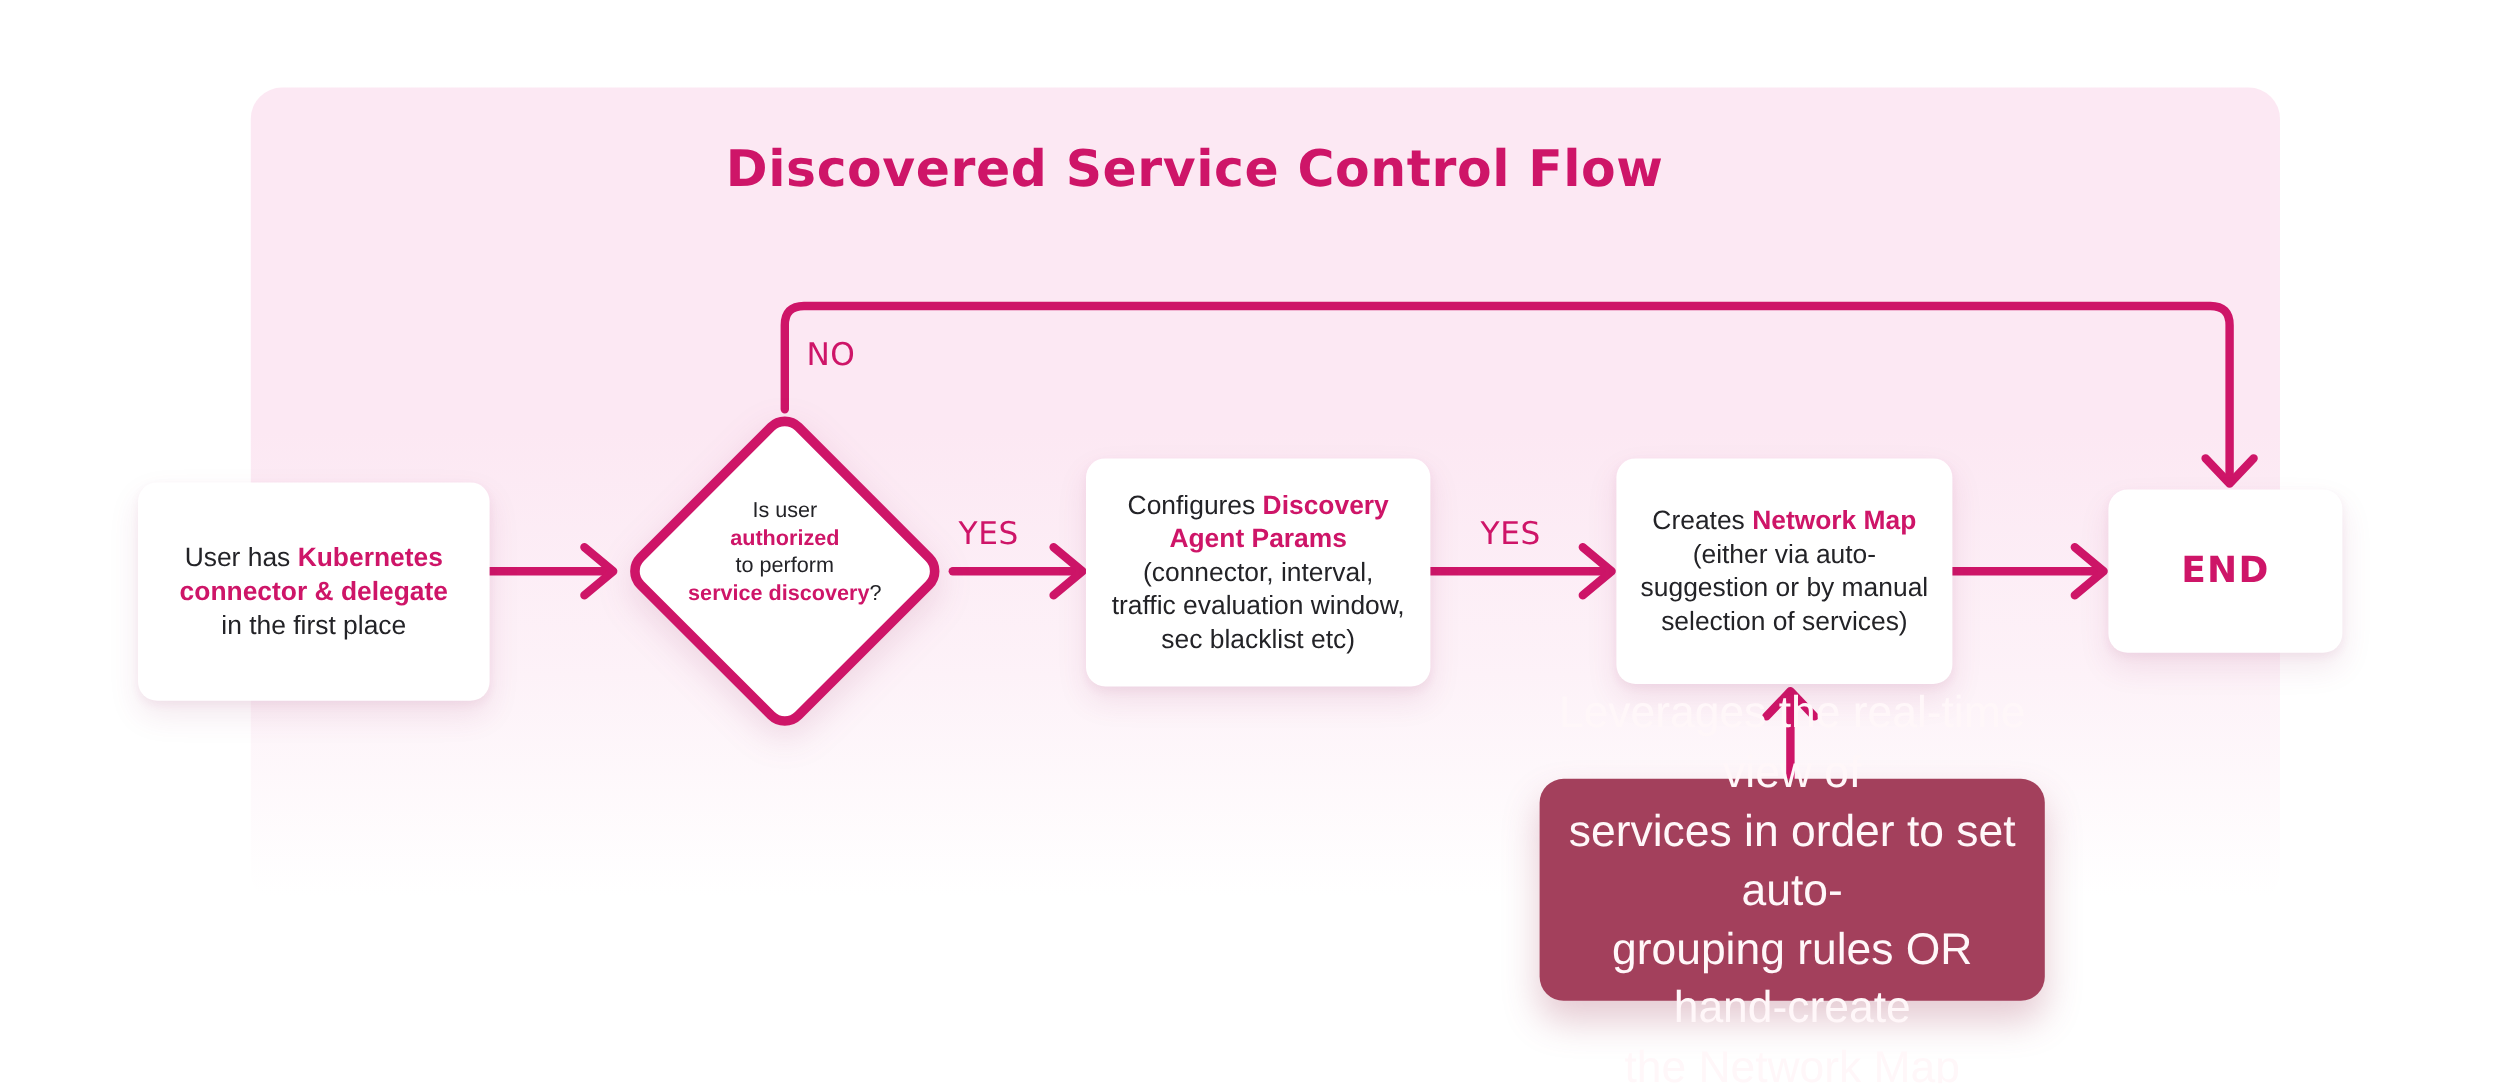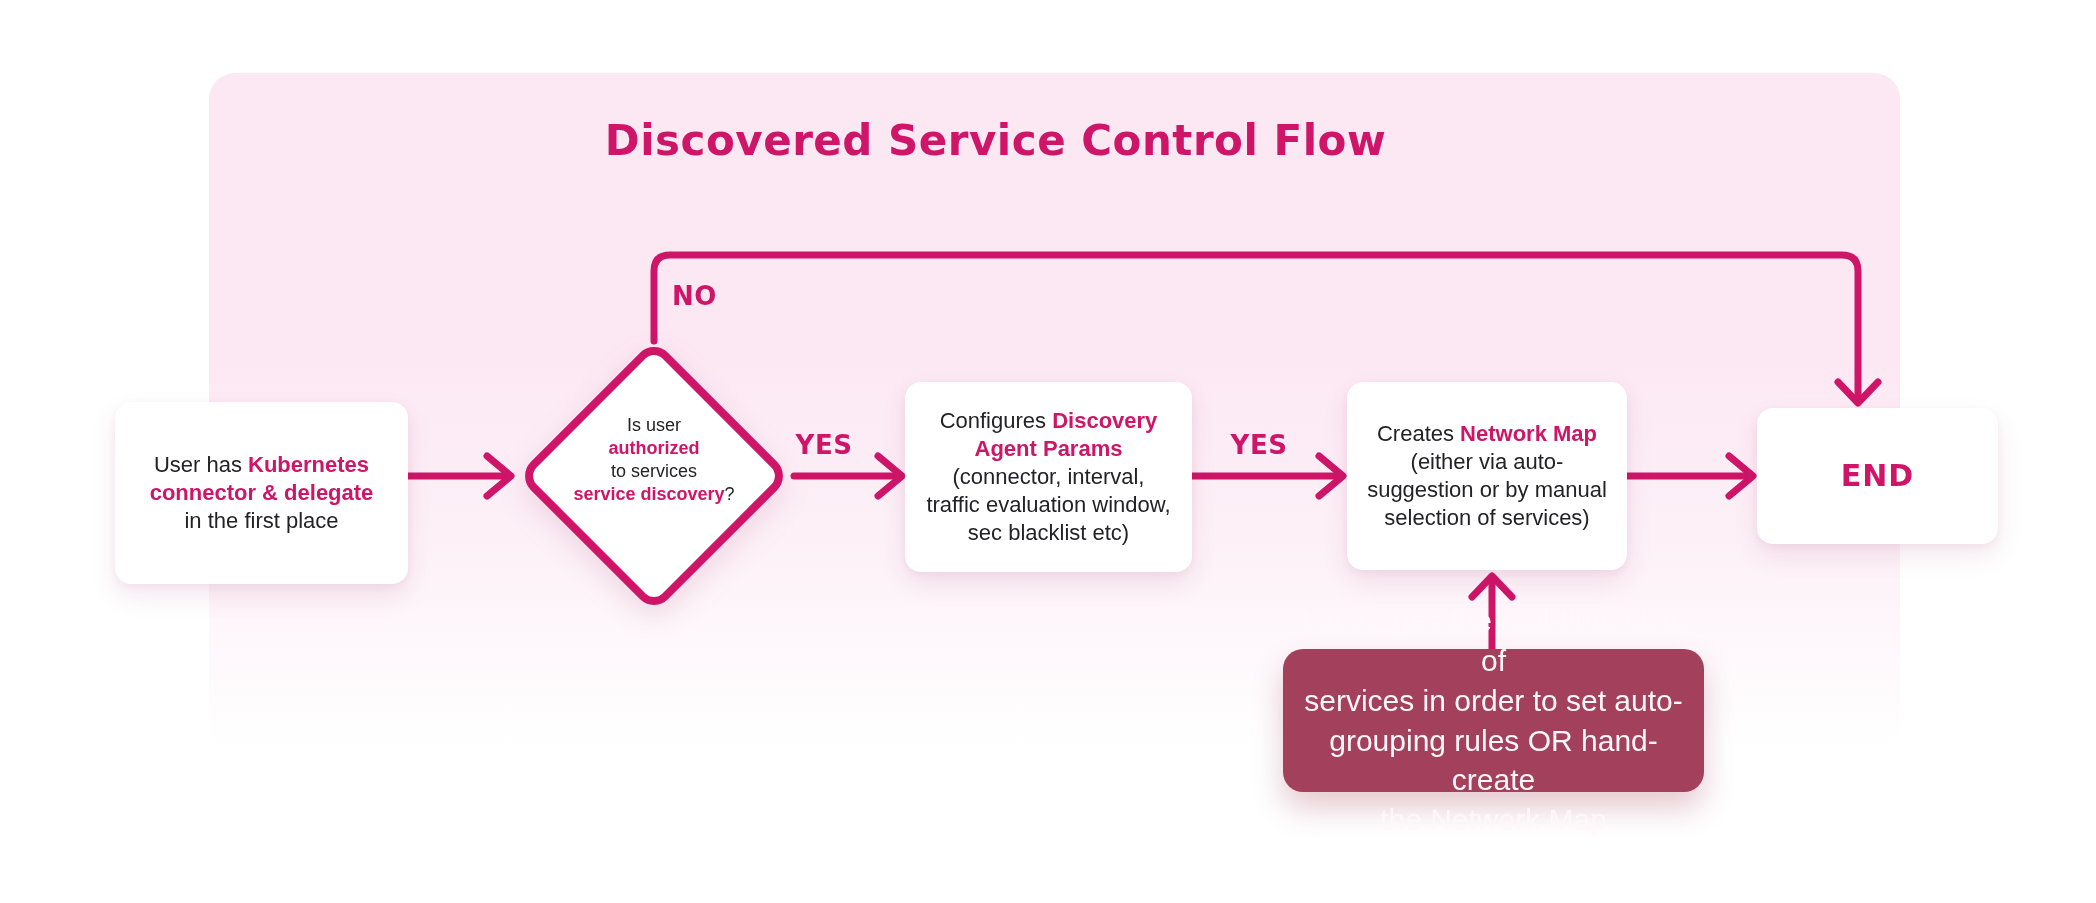--- a/index.html
+++ b/index.html
@@ -47,21 +47,21 @@
     box-shadow:0 12px 26px rgba(150,40,100,0.10), 0 3px 8px rgba(150,40,100,0.06);
     padding:8px 10px;
   }
   .node .seg-accent, .diamond-text .seg-accent{
     color:var(--accent);font-weight:700;
   }
   .node-start{left:115px;top:402px;width:293px;height:182px;}
   .node-configure{left:905px;top:382px;width:287px;height:190px;}
   .node-create{left:1347px;top:382px;width:280px;height:188px;}
   .node-end{
-    left:1757px;top:408px;width:241px;height:136px;
+    left:1757px;top:408px;width:195px;height:136px;
     font-size:30px;font-weight:800;color:var(--accent);letter-spacing:1px;
     font-family:"DejaVu Sans","Liberation Sans",sans-serif;
   }
   .diamond-wrap{
     position:absolute;left:557px;top:379px;width:194px;height:194px;
     filter:drop-shadow(0 10px 14px rgba(150,40,100,0.14));
   }
   .diamond-shape{
     position:absolute;left:0;top:0;width:194px;height:194px;
     background:var(--node-bg);
@@ -70,34 +70,34 @@
     transform:rotate(45deg);
   }
   .diamond-text{
     position:absolute;left:524px;top:414px;width:260px;
     text-align:center;color:var(--ink);
     font-size:18px;line-height:1.28;
   }
   .edge-label{
     position:absolute;
     color:var(--accent);
-    font-weight:700;font-size:26px;letter-spacing:.5px;
+    font-weight:400;font-size:26px;letter-spacing:.5px;
     font-family:"DejaVu Sans","Liberation Sans",sans-serif;
   }
   .label-no{left:672px;top:281px;}
   .label-yes-1{left:774px;top:430px;width:100px;text-align:center;}
   .label-yes-2{left:1209px;top:430px;width:100px;text-align:center;}
   .note{
-    position:absolute;left:1283px;top:649px;width:421px;height:143px;
+    position:absolute;left:1283px;top:649px;width:421px;height:185px;
     background:var(--note-bg);
     border-radius:20px;
     display:flex;align-items:center;justify-content:center;
     text-align:center;
     color:var(--note-text);
-    font-size:30px;line-height:1.33;
+    font-size:37px;line-height:1.33;
     box-shadow:0 16px 30px rgba(163,64,92,0.28);
     padding:10px 14px;
   }
 </style>
 </head>
 <body>
 
 <div class="canvas">
 
   <div class="panel"></div>
@@ -129,21 +129,21 @@
   <div class="edge-label label-yes-1">YES</div>
   <div class="edge-label label-yes-2">YES</div>
 
   <div class="node node-start">
       <span><span>User has </span><span class="seg-accent">Kubernetes</span><br><span class="seg-accent">connector &amp; delegate</span><br><span>in the first place</span></span>
     </div>
 
   <div class="diamond-wrap">
     <div class="diamond-shape"></div>
   </div>
-  <div class="diamond-text"><span><span>Is user</span><br><span class="seg-accent">authorized</span><br><span>to services</span><br><span class="seg-accent">service discovery</span><span>?</span></span></div>
+  <div class="diamond-text"><span><span>Is user</span><br><span class="seg-accent">authorized</span><br><span>to perform</span><br><span class="seg-accent">service discovery</span><span>?</span></span></div>
 
   <div class="node node-create">
       <span><span>Creates </span><span class="seg-accent">Network Map</span><br><span>(either via auto-</span><br><span>suggestion or by manual</span><br><span>selection of services)</span></span>
     </div>
 
   <div class="node node-configure">
       <span><span>Configures </span><span class="seg-accent">Discovery</span><br><span class="seg-accent">Agent Params</span><br><span>(connector, interval,</span><br><span>traffic evaluation window,</span><br><span>sec blacklist etc)</span></span>
     </div>
 
   <div class="node node-end">END</div>

